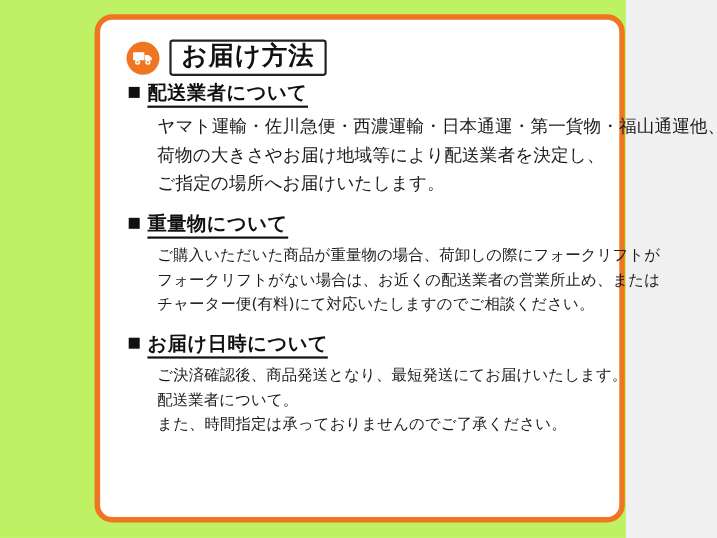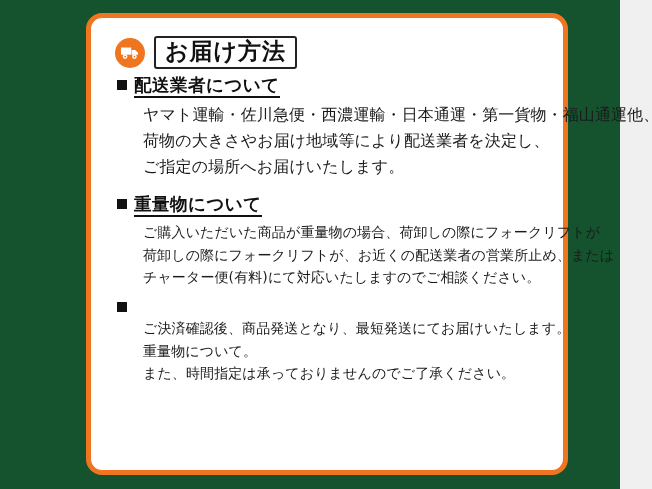--- a/index.html
+++ b/index.html
@@ -8,23 +8,23 @@
   }
   body {
     width: 652px;
     height: 489px;
     background: #f0f0f0;
     font-family: "DejaVu Sans", "Liberation Sans", sans-serif;
     overflow: hidden;
   }
   .page {
     position: relative;
-    width: 620px;
+    width: 569px;
     height: 489px;
-    background: #14532d;
+    background: #bef264;
     box-sizing: border-box;
   }
   .card {
     position: absolute;
     left: 86px;
     top: 13px;
     width: 482px;
     height: 462px;
     background: #ffffff;
     border: 5px solid #ef7521;
@@ -146,31 +146,32 @@
         </div>
       </div>
 
       <div class="section sec-2">
         <div class="section-head">
           <span class="sq"></span>
           <span class="section-title">重量物について</span>
         </div>
         <div class="body-lines">
           <div class="body-line">ご購入いただいた商品が重量物の場合、荷卸しの際にフォークリフトが</div>
-          <div class="body-line">荷卸しの際にフォークリフトが、お近くの配送業者の営業所止め、または</div>
+          <div class="body-line">フォークリフトがない場合は、お近くの配送業者の営業所止め、または</div>
           <div class="body-line">チャーター便(有料)にて対応いたしますのでご相談ください。</div>
         </div>
       </div>
 
       <div class="section sec-3">
         <div class="section-head">
           <span class="sq"></span>
+          <span class="section-title">お届け日時について</span>
         </div>
         <div class="body-lines">
           <div class="body-line">ご決済確認後、商品発送となり、最短発送にてお届けいたします。</div>
-          <div class="body-line">重量物について。</div>
+          <div class="body-line">配送業者について。</div>
           <div class="body-line">また、時間指定は承っておりませんのでご了承ください。</div>
         </div>
       </div>
 
     </div>
   </div>
 </div>
 
 </body></html>

